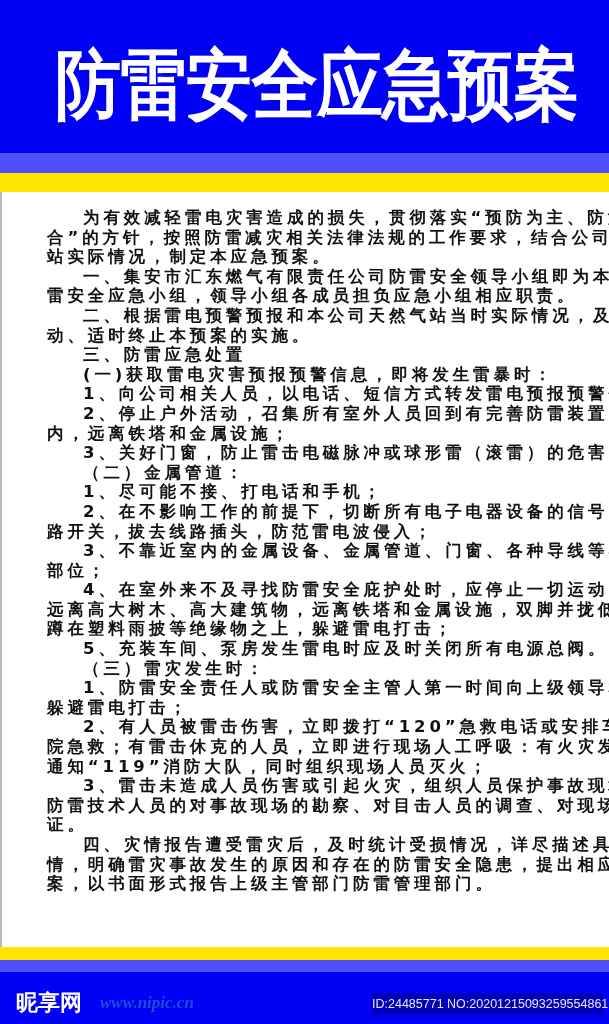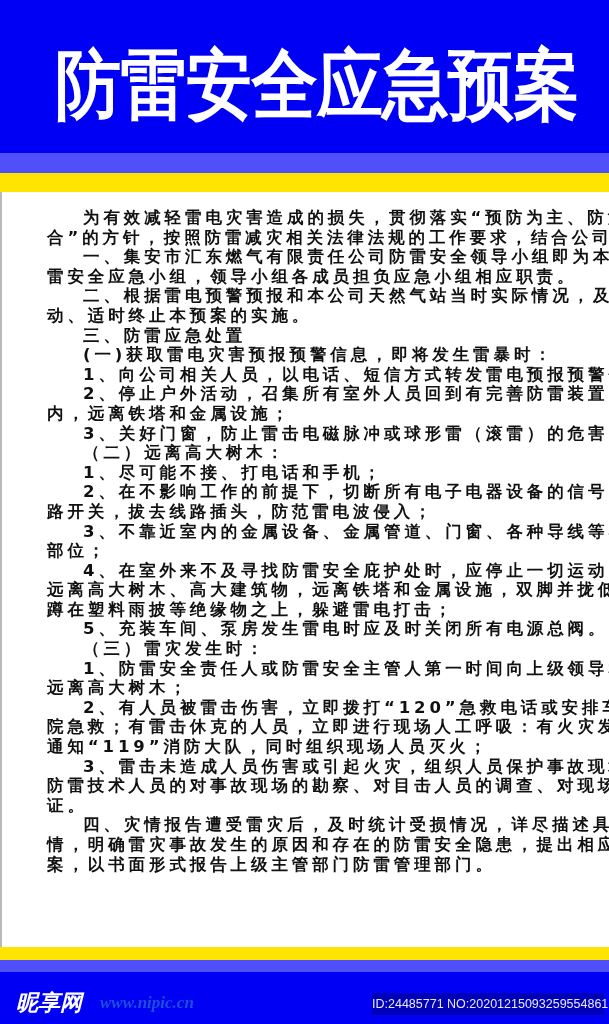--- a/index.html
+++ b/index.html
@@ -24,21 +24,21 @@
     color: #111111; font-size: 16.5px; font-weight: bold;
     line-height: 19.6px; letter-spacing: 3.9px;
   }
   .line { white-space: nowrap; height: 19.6px; }
   .indent { padding-left: 36px; }
   .footer-yellow { position: absolute; left: 0; top: 947px; width: 609px; height: 13px; background: #ffe400; }
   .footer-light { position: absolute; left: 0; top: 960px; width: 609px; height: 12px; background: #5050fa; }
   .footer-band { position: absolute; left: 0; top: 972px; width: 609px; height: 52px; background: #0000f4; }
   .wm-logo {
     position: absolute; left: 16px; top: 988px; color: #ffffff;
-    font-size: 22px; font-weight: bold; font-style: italic; white-space: nowrap;
+    font-size: 22px; font-weight: bold; white-space: nowrap;
   }
   .wm-url {
     position: absolute; left: 100px; top: 993px; color: #1d4ed8;
     font-family: Liberation Serif, serif; font-size: 17px; font-weight: bold; font-style: italic;
     white-space: nowrap;
   }
   .wm-id {
     position: absolute; left: 372px; top: 993px; width: 232px; height: 22px;
     background: #0000b8; color: #e8e8ff; font-family: "Liberation Sans", sans-serif;
     font-size: 12.5px; line-height: 22px; text-align: center; white-space: nowrap;
@@ -50,43 +50,44 @@
 <div class="header-band"></div>
 <div class="header-light"></div>
 <div class="header-yellow"></div>
 <div class="title">防雷安全应急预案</div>
 
 <div class="left-border"></div>
 
 <div class="body-text" id="body-text">
     <div class="line indent">为有效减轻雷电灾害造成的损失，贯彻落实“预防为主、防治结</div>
     <div class="line">合”的方针，按照防雷减灾相关法律法规的工作要求，结合公司汇东燃气</div>
+    <div class="line">站实际情况，制定本应急预案。</div>
     <div class="line indent">一、集安市汇东燃气有限责任公司防雷安全领导小组即为本公司防</div>
     <div class="line">雷安全应急小组，领导小组各成员担负应急小组相应职责。</div>
     <div class="line indent">二、根据雷电预警预报和本公司天然气站当时实际情况，及时启</div>
     <div class="line">动、适时终止本预案的实施。</div>
     <div class="line indent">三、防雷应急处置</div>
     <div class="line indent">(一)获取雷电灾害预报预警信息，即将发生雷暴时：</div>
     <div class="line indent">1、向公司相关人员，以电话、短信方式转发雷电预报预警信息，启</div>
     <div class="line indent">2、停止户外活动，召集所有室外人员回到有完善防雷装置的建筑物</div>
     <div class="line">内，远离铁塔和金属设施；</div>
     <div class="line indent">3、关好门窗，防止雷击电磁脉冲或球形雷（滚雷）的危害。</div>
-    <div class="line indent">（二）远离高大树木：</div>
+    <div class="line indent">（二）金属管道：</div>
     <div class="line indent">1、尽可能不接、打电话和手机；</div>
     <div class="line indent">2、在不影响工作的前提下，切断所有电子电器设备的信号、电源线</div>
     <div class="line">路开关，拔去线路插头，防范雷电波侵入；</div>
     <div class="line indent">3、不靠近室内的金属设备、金属管道、门窗、各种导线等容易导电</div>
     <div class="line">部位；</div>
     <div class="line indent">4、在室外来不及寻找防雷安全庇护处时，应停止一切运动、活动，</div>
     <div class="line">远离高大树木、高大建筑物，远离铁塔和金属设施，双脚并拢低头抱膝，</div>
     <div class="line">蹲在塑料雨披等绝缘物之上，躲避雷电打击；</div>
     <div class="line indent">5、充装车间、泵房发生雷电时应及时关闭所有电源总阀。</div>
     <div class="line indent">（三）雷灾发生时：</div>
     <div class="line indent">1、防雷安全责任人或防雷安全主管人第一时间向上级领导和市防雷</div>
-    <div class="line">远离高大树木；</div>
+    <div class="line">躲避雷电打击；</div>
     <div class="line indent">2、有人员被雷击伤害，立即拨打“120”急救电话或安排车辆送医</div>
     <div class="line">院急救；有雷击休克的人员，立即进行现场人工呼吸：有火灾发生，立即</div>
     <div class="line">通知“119”消防大队，同时组织现场人员灭火；</div>
     <div class="line indent">3、雷击未造成人员伤害或引起火灾，组织人员保护事故现场，配合</div>
     <div class="line">防雷技术人员的对事故现场的勘察、对目击人员的调查、对现场痕迹的取</div>
     <div class="line">证。</div>
     <div class="line indent">四、灾情报告遭受雷灾后，及时统计受损情况，详尽描述具体灾</div>
     <div class="line">情，明确雷灾事故发生的原因和存在的防雷安全隐患，提出相应解决方</div>
     <div class="line">案，以书面形式报告上级主管部门防雷管理部门。</div>
   </div>

